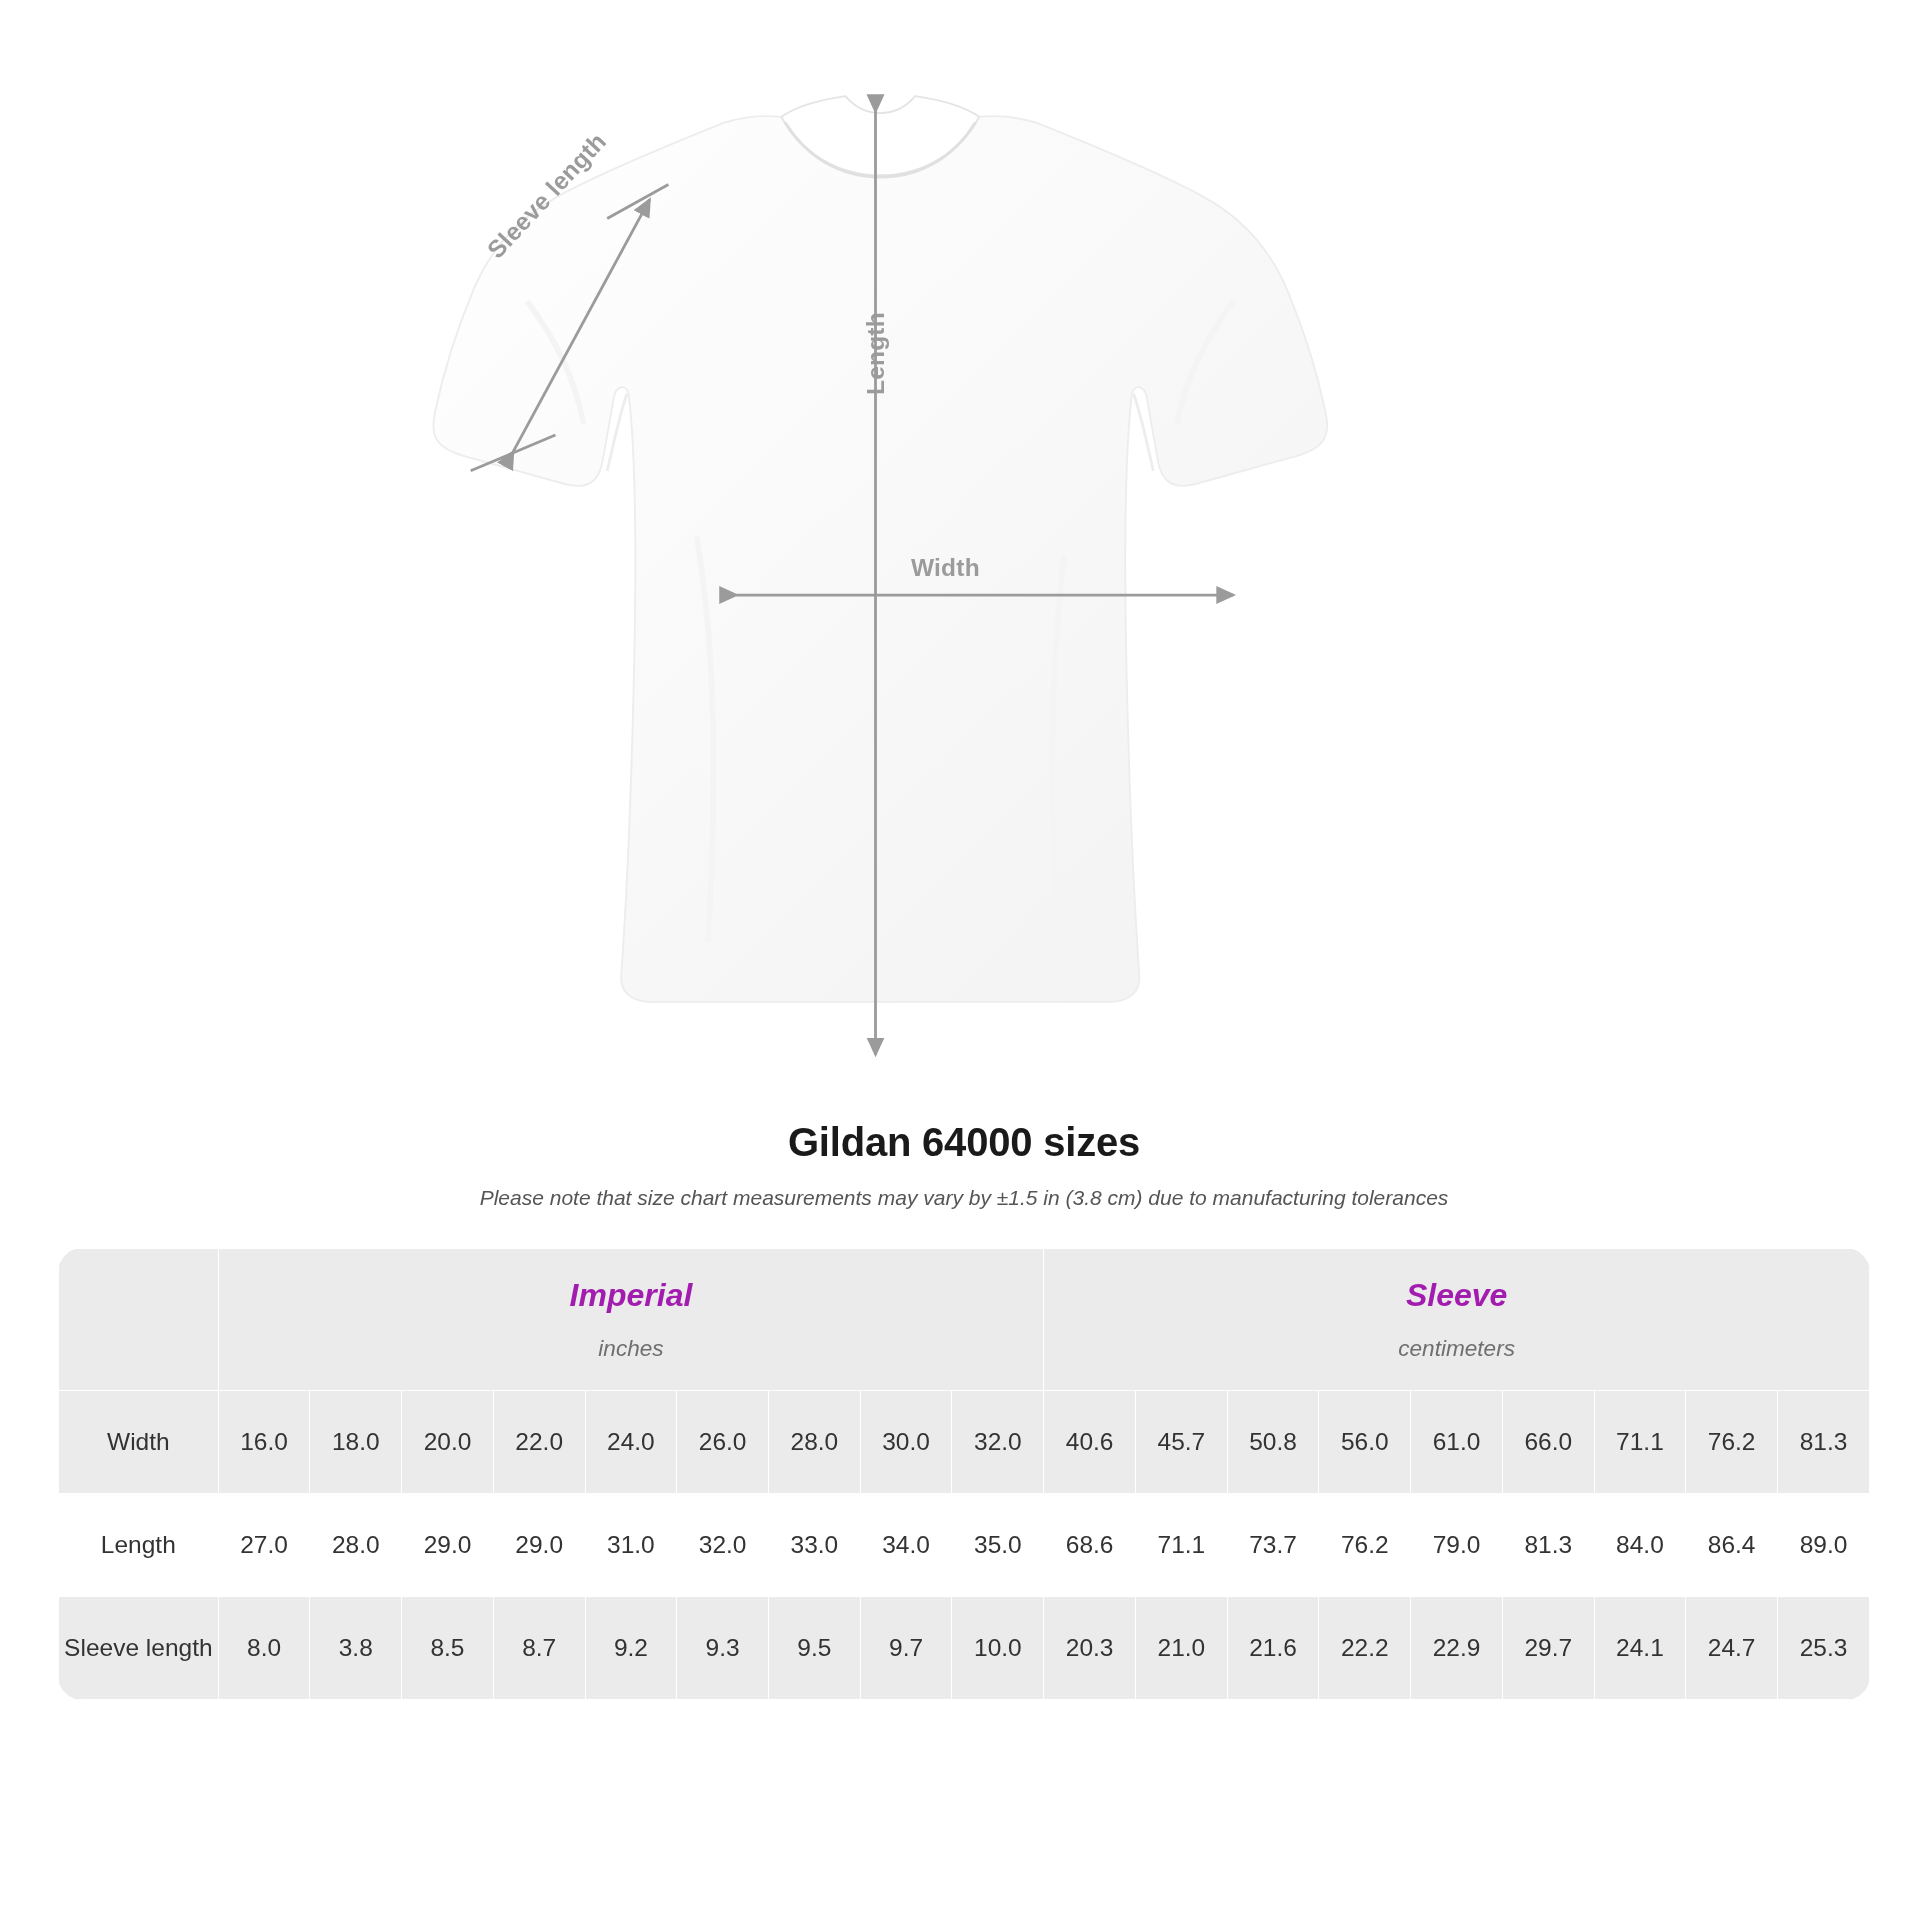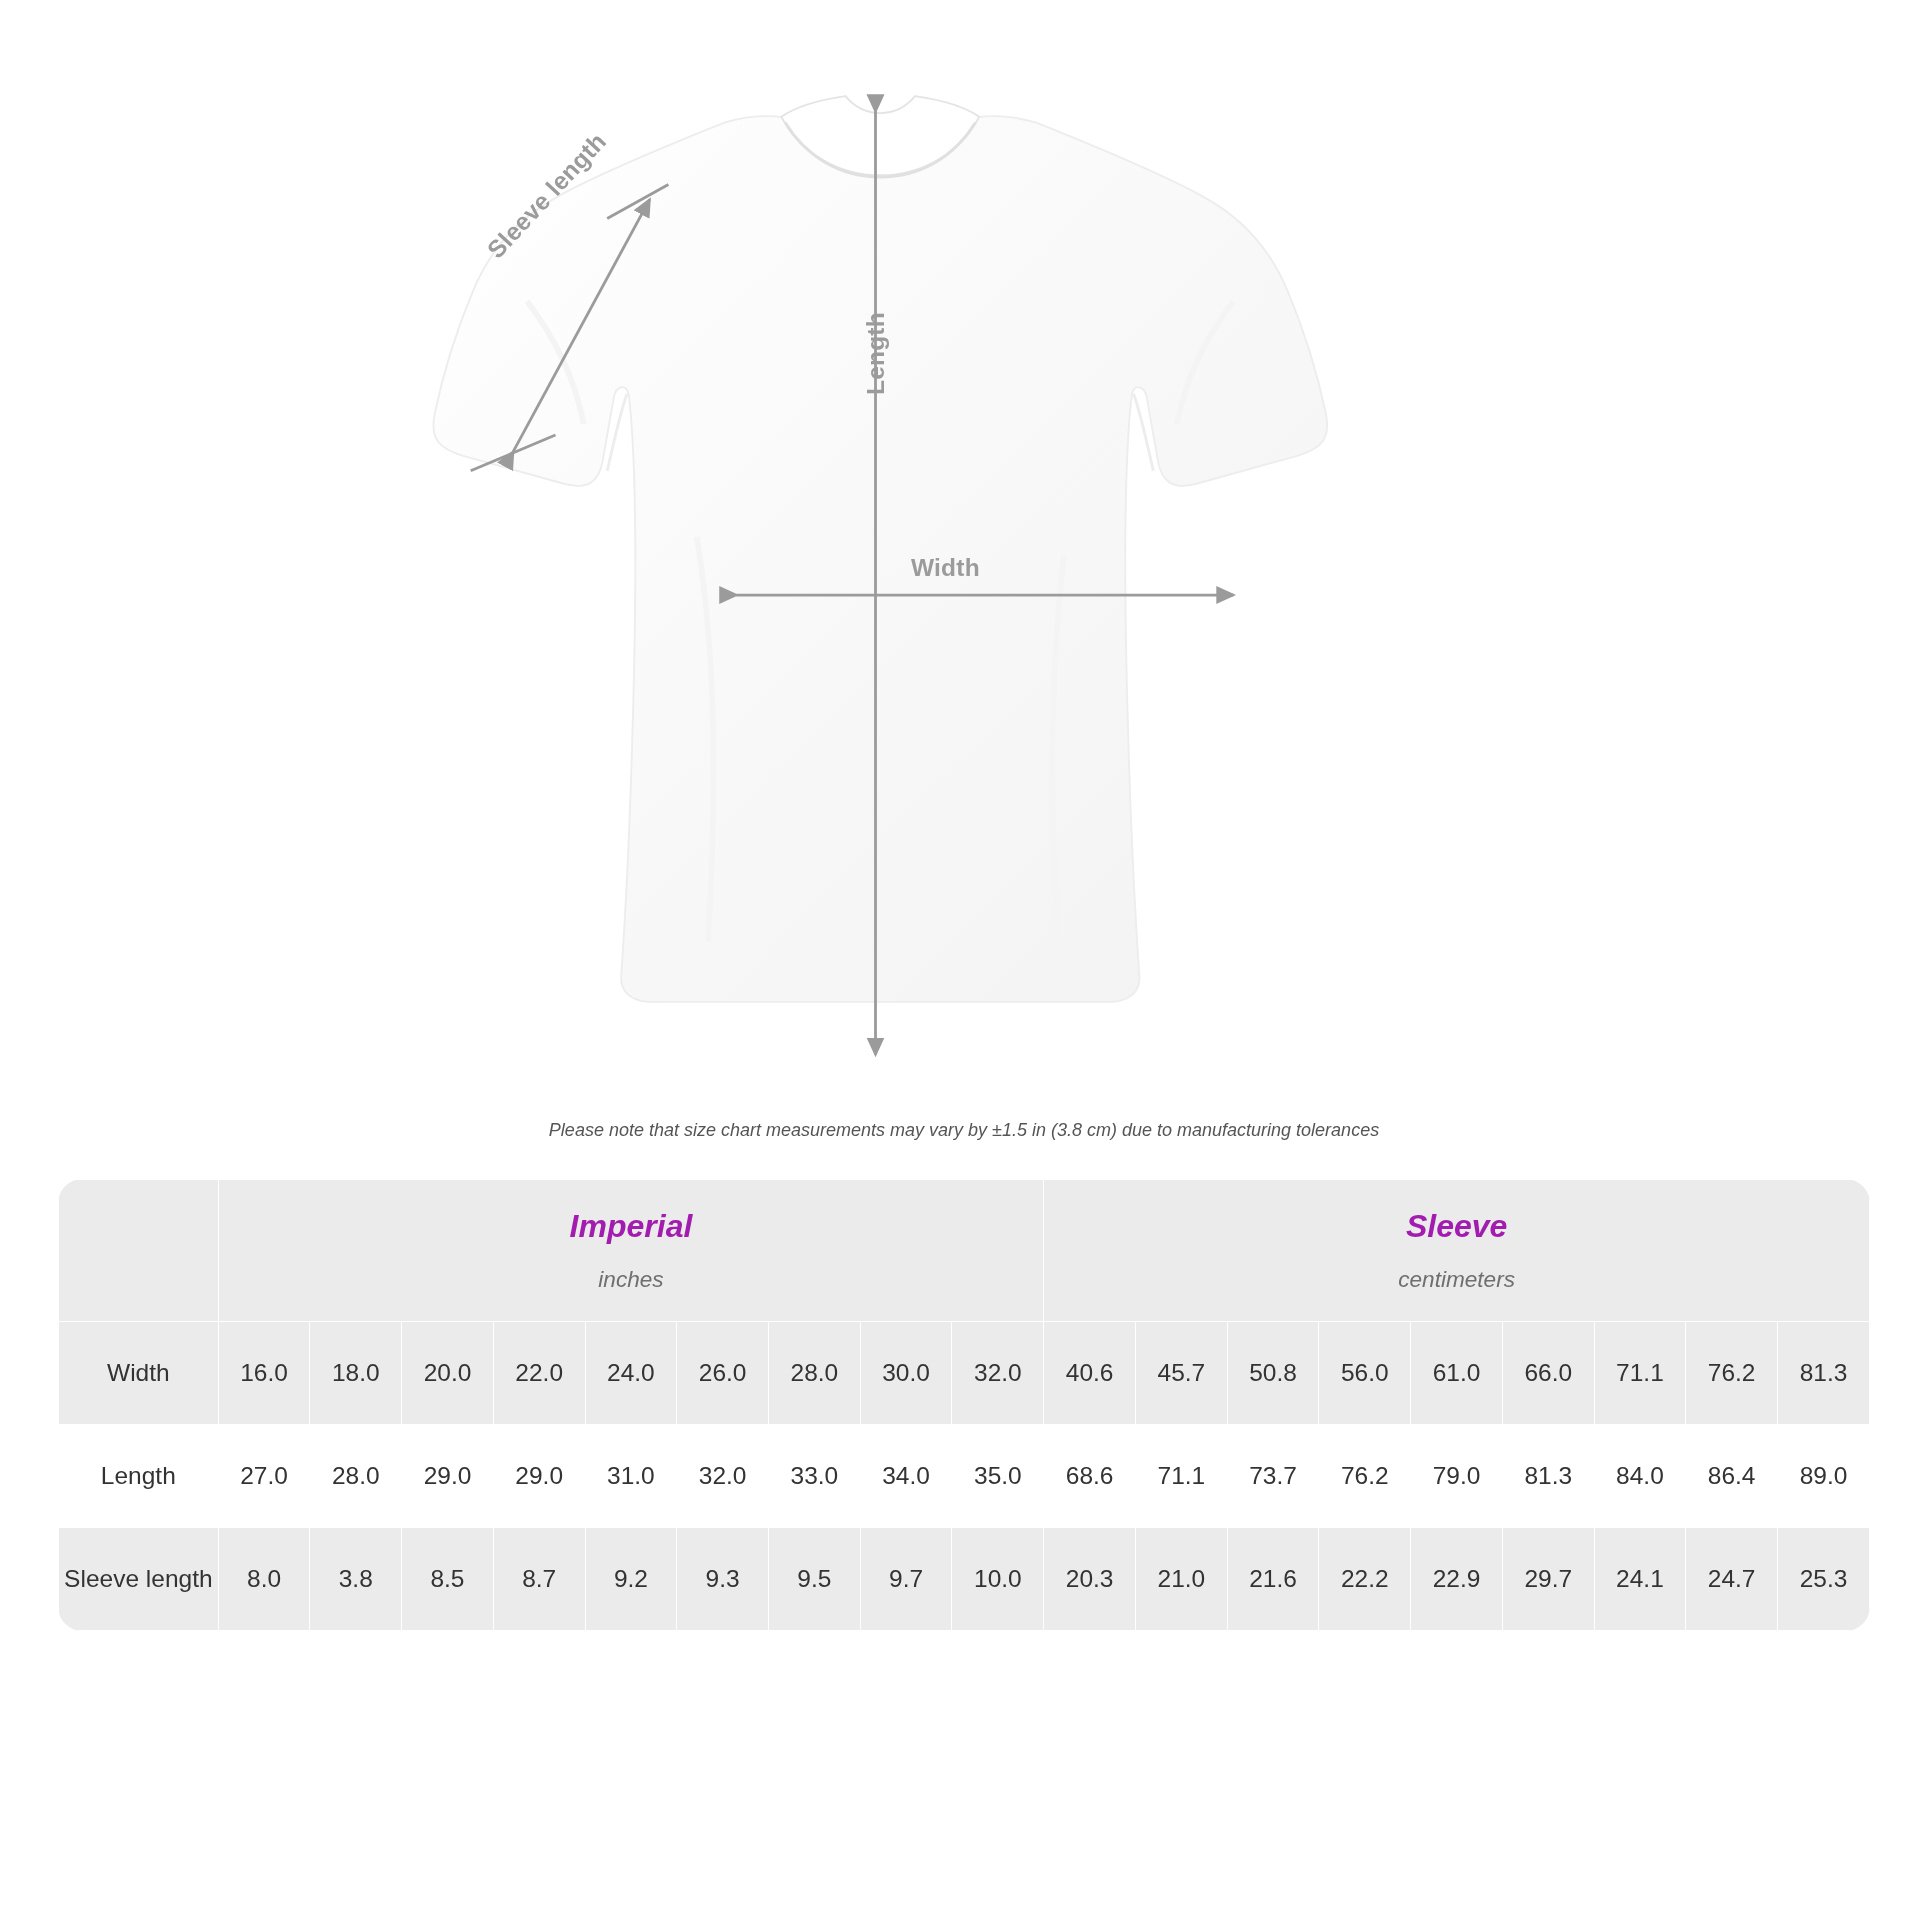--- a/index.html
+++ b/index.html
@@ -69,24 +69,24 @@
     margin-top: 9.4px;
   }
   .chart-title {
     font-size: 40px;
     font-weight: bold;
     color: #1a1a1a;
     margin: 0;
     letter-spacing: -0.2px;
   }
   .chart-note {
-    font-size: 18px;
+    font-size: 21px;
     font-style: italic;
     color: #555555;
-    margin-top: 8px;
+    margin-top: 21px;
   }
 
   
   .table-wrap {
     margin: 38px 58px 0 58px;
     border-radius: 24.5px;
     overflow: hidden;
     background: #ffffff;
   }
   table.size-table {
@@ -230,20 +230,21 @@
         <line x1="645" y1="232" x2="710" y2="196" stroke="#9b9b9b" stroke-width="3"></line>
       </svg>
 
       <div class="dim-label label-width">Width</div>
       <div class="dim-label label-length">Length</div>
       <div class="dim-label label-sleeve">Sleeve length</div>
     </div>
   </div>
 
   <div class="title-block">
+    <div class="chart-title">Gildan 64000 sizes</div>
     <div class="chart-note">Please note that size chart measurements may vary by ±1.5 in (3.8 cm) due to manufacturing tolerances</div>
   </div>
 
   <div class="table-wrap">
     <table class="size-table">
       <colgroup>
         <col class="col-head">
         <col class="col-cell">
           <col class="col-cell">
           <col class="col-cell">

